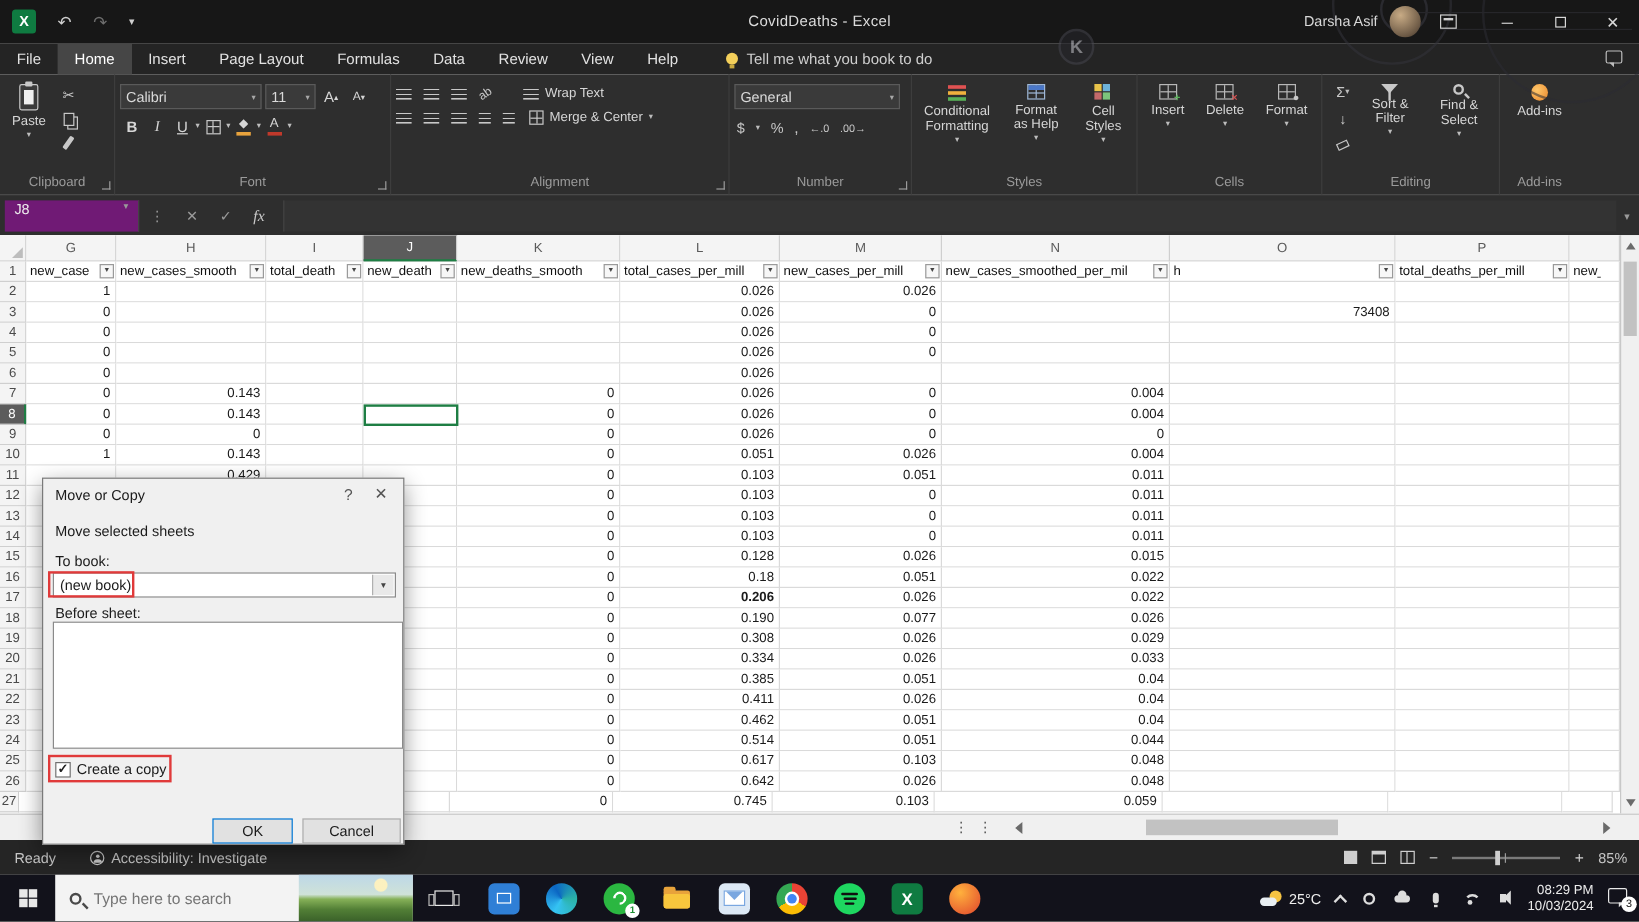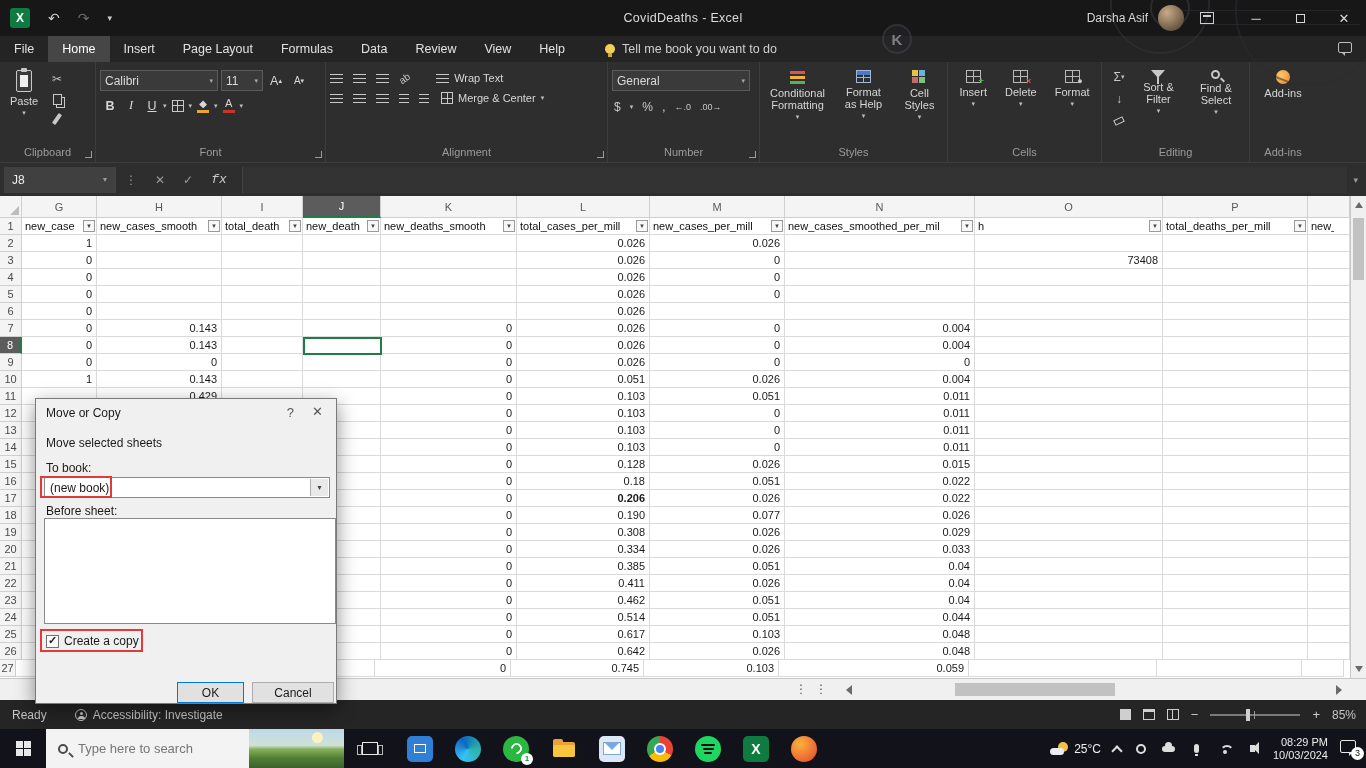--- a/index.html
+++ b/index.html
@@ -78,24 +78,24 @@
 .ico-cell{width:15px;height:13px;border:1px solid #b8b8b8;background:linear-gradient(#b8b8b8,#b8b8b8) 50% 0/1px 100% no-repeat,linear-gradient(#b8b8b8,#b8b8b8) 0 50%/100% 1px no-repeat;position:relative;}
 .ico-cell .mark{position:absolute;right:-4px;bottom:-4px;font-size:9px;font-weight:bold;line-height:9px;}
 .ico-funnel{width:0;height:0;border-left:7px solid transparent;border-right:7px solid transparent;border-top:8px solid #c8c8c8;position:relative;}
 .ico-funnel::after{content:"";position:absolute;left:-1px;top:-2px;width:2px;height:8px;background:#c8c8c8;}
 .ico-mag{width:9px;height:9px;border:2px solid #c8c8c8;border-radius:50%;position:relative;}
 .ico-mag::after{content:"";position:absolute;left:7px;top:7px;width:5px;height:2px;background:#c8c8c8;transform:rotate(45deg);}
 .ico-addins{width:14px;height:14px;border-radius:50%;background:radial-gradient(circle at 35% 35%,#ffc76a,#e8862c);}
 
 
 .formulabar{position:absolute;left:0;top:162px;width:1366px;height:34px;background:#2e2e2e;border-top:1px solid #3d3d3d;display:flex;align-items:center;}
-.namebox{width:112px;height:26px;margin-left:4px;display:flex;align-items:center;justify-content:space-between;padding:0 8px;color:#eee;font-size:12px;background:#404040;border-right:1px solid #444;}
+.namebox{width:112px;height:26px;margin-left:4px;display:flex;align-items:flex-start;justify-content:space-between;padding:0 8px;color:#eee;font-size:12px;background:#701a75;border-right:1px solid #444;}
 .namebox .ca{font-size:8px;color:#9a9a9a;}
 .fb-ico{color:#9a9a9a;font-size:12px;margin:0 9px;}
-.fb-fx{font-style:italic;color:#c8c8c8;font-family:Liberation Mono, monospace;font-size:13px;}
+.fb-fx{font-style:italic;color:#c8c8c8;font-family:Liberation Serif, serif;font-size:13px;}
 .fb-field{flex:1;height:26px;background:#333;margin:0 6px;border-left:1px solid #444;}
 .fb-exp{color:#9a9a9a;font-size:9px;margin-right:8px;}
 
 
 .gridwrap{position:absolute;left:0;top:196px;width:1350px;height:482px;background:#fff;overflow:hidden;}
 .grow{display:flex;height:17px;}
 .hrow{height:22px;}
 .gcell{flex:none;overflow:hidden;position:relative;}
 .colhdr{background:#f4f4f4;border-right:1px solid #cfcfcf;border-bottom:1px solid #cfcfcf;color:#5a5a5a;font-size:11px;display:flex;align-items:center;justify-content:center;}
 .corner{background:#f4f4f4;border-right:1px solid #cfcfcf;border-bottom:1px solid #cfcfcf;}
@@ -254,21 +254,21 @@
         <div class="mtab">Insert</div>
         <div class="mtab">Page Layout</div>
         <div class="mtab">Formulas</div>
         <div class="mtab">Data</div>
         <div class="mtab">Review</div>
         <div class="mtab">View</div>
         <div class="mtab">Help</div>
       </div>
     <div class="tellme">
       <span class="bulb"></span>
-      <span>Tell me book you want to do</span>
+      <span>Tell me what you book to do</span>
     </div>
     <div class="chaticon"></div>
   </div>
 
   <div class="deco">
     <div class="dk">K</div>
     <div class="dc dc1"></div>
     <div class="dc dc2"></div>
     <div class="dc dc3"></div>
     <div class="dl dl1"></div>

